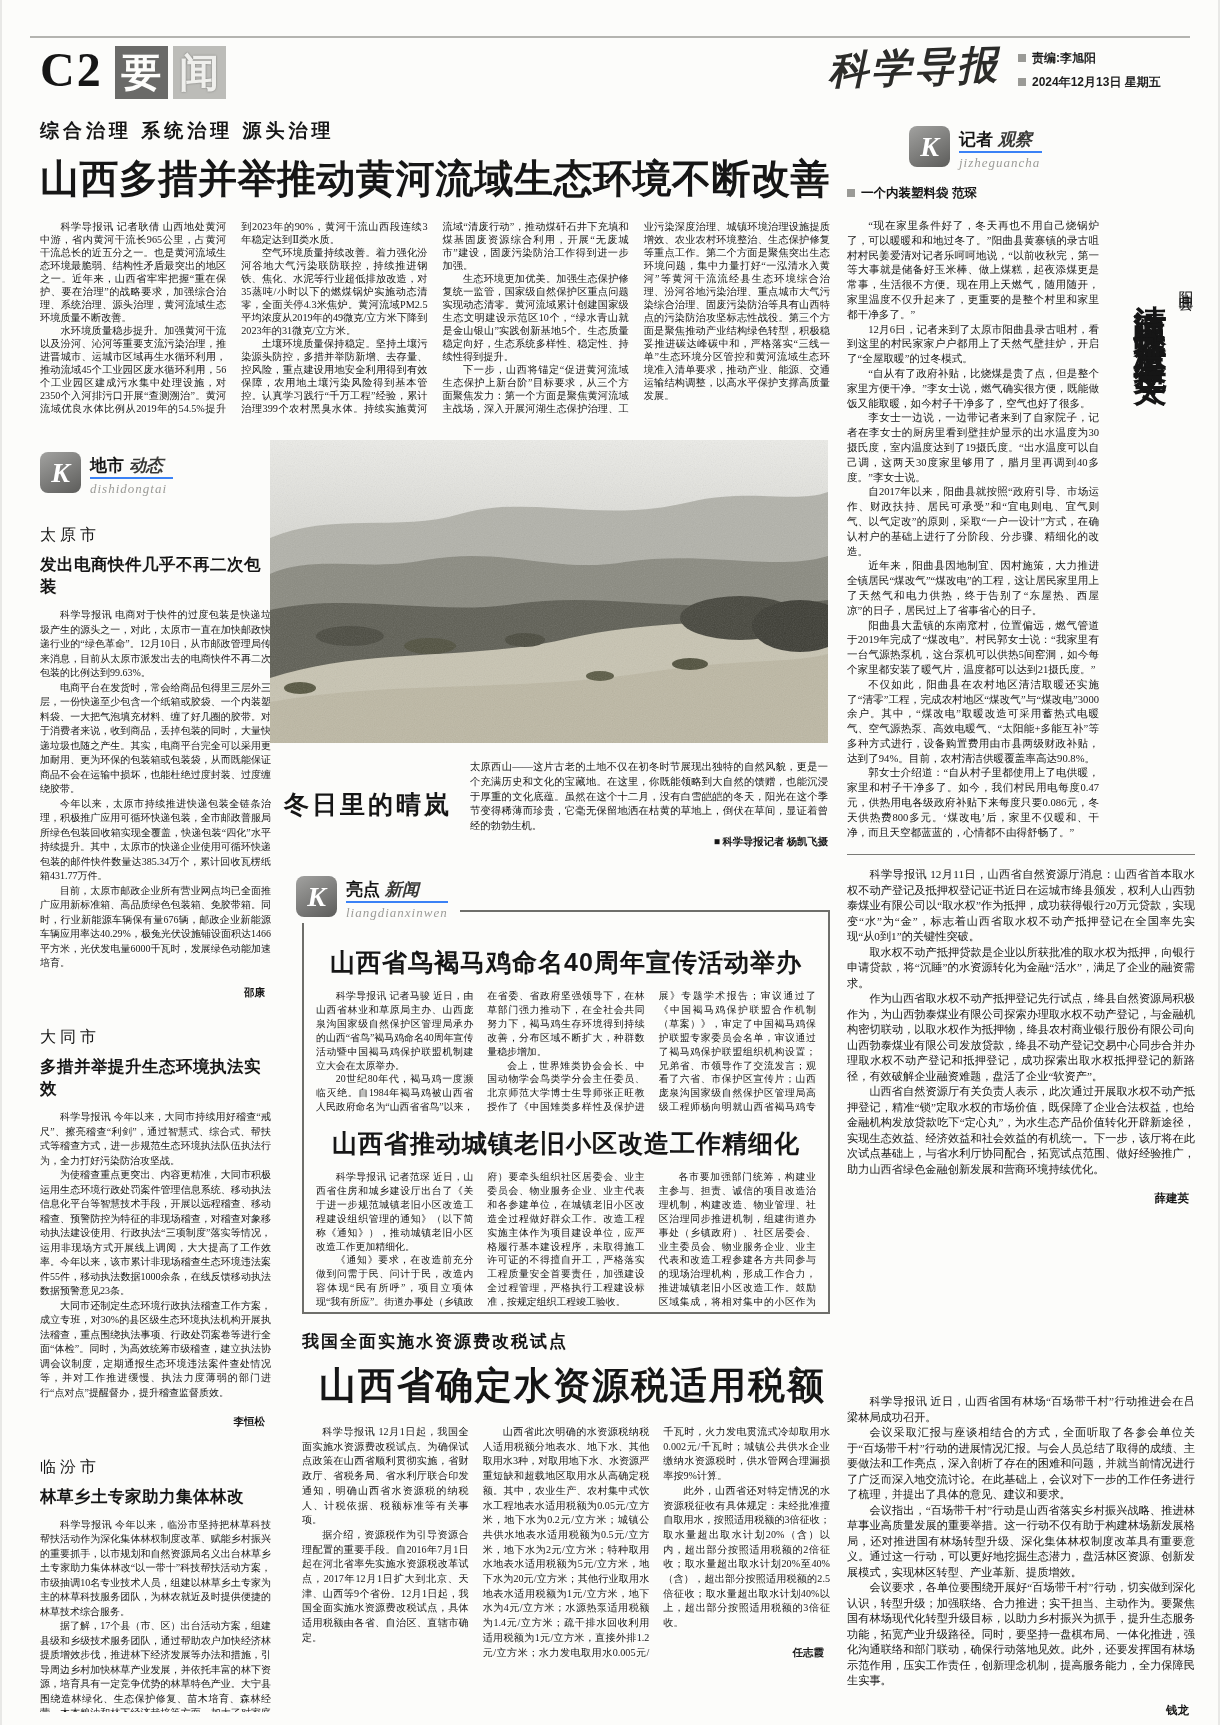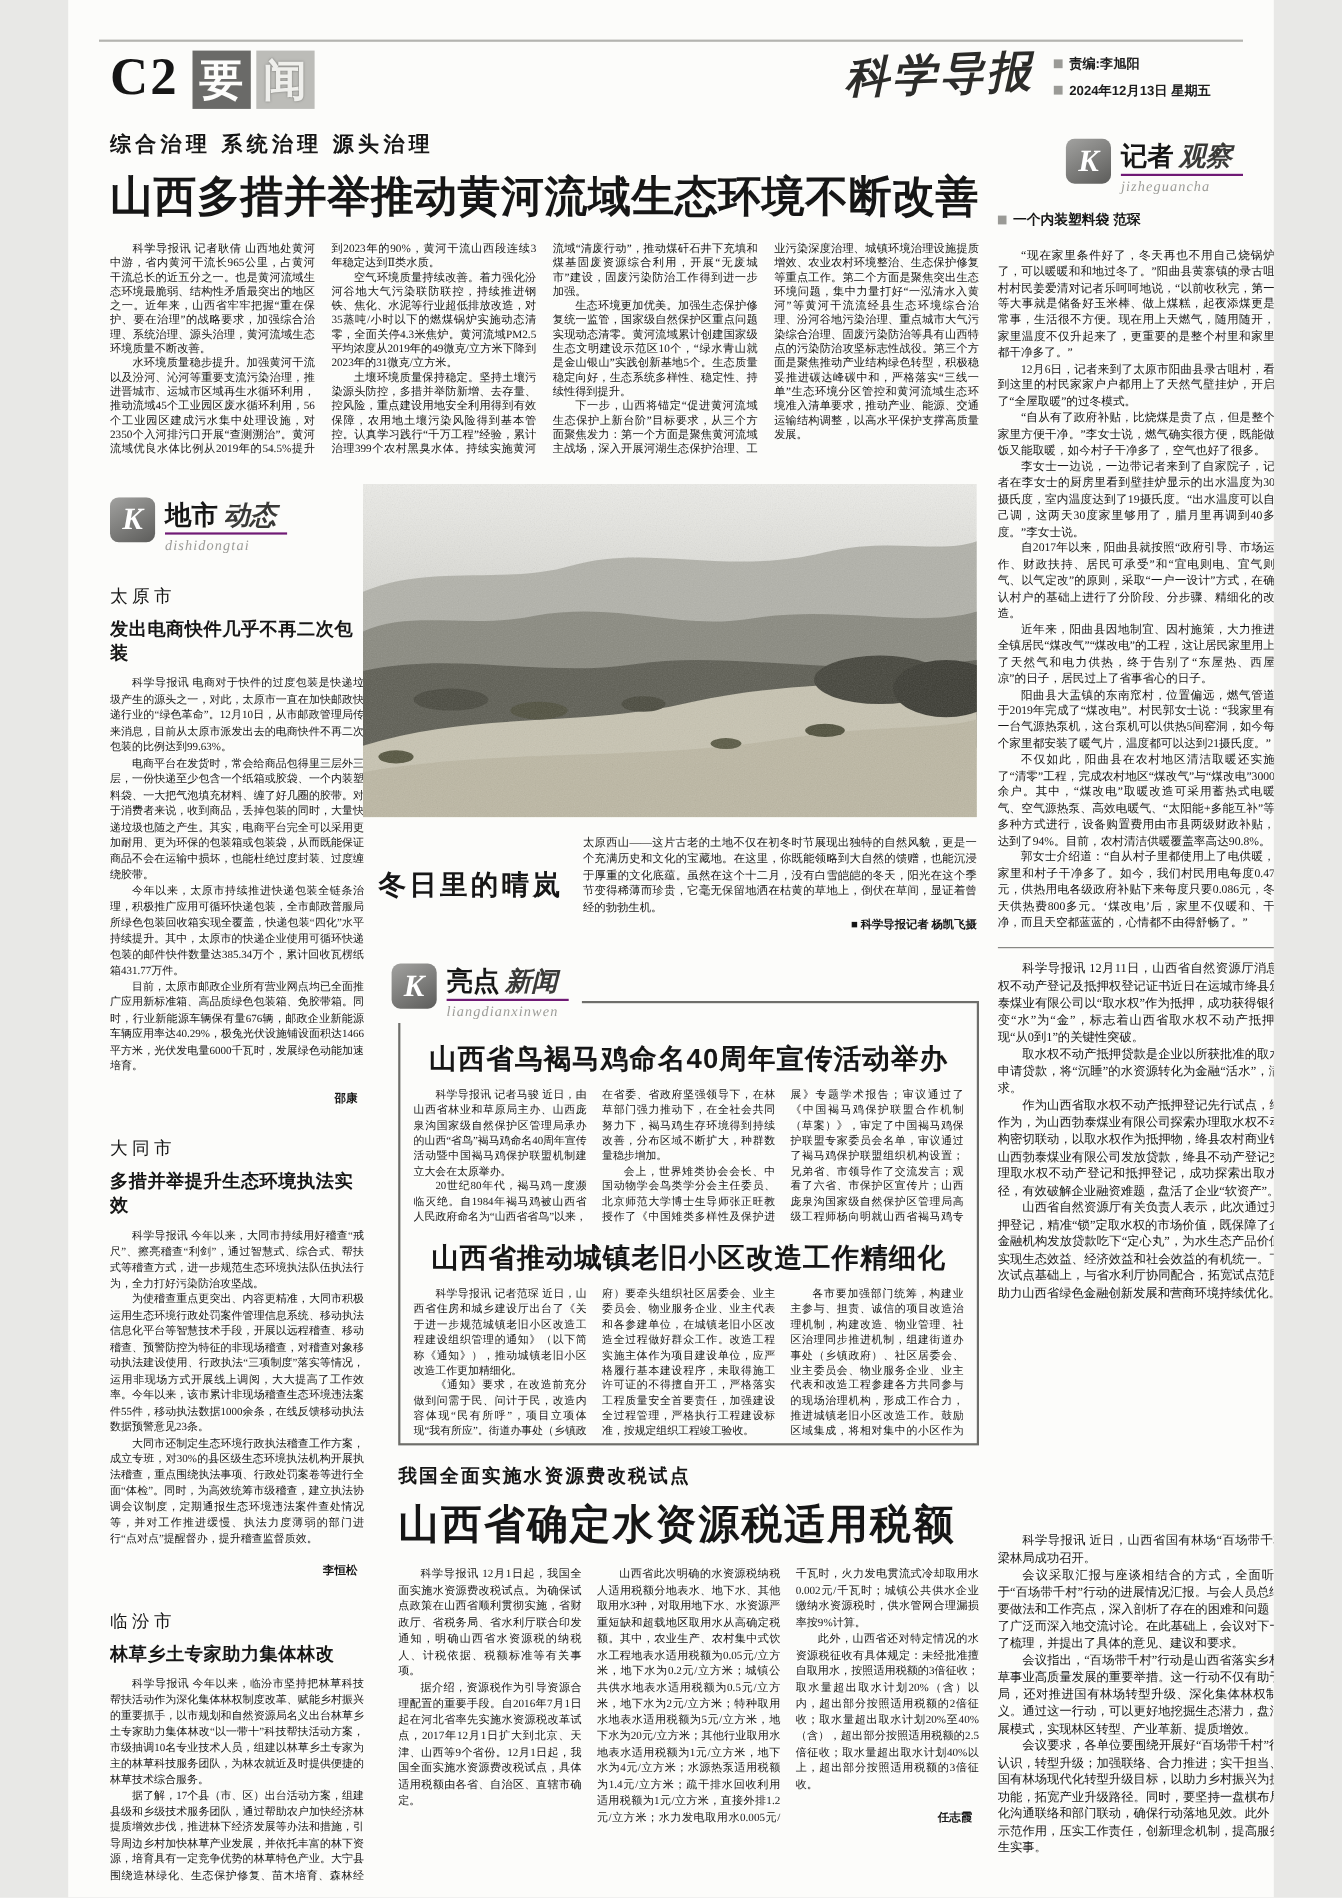--- a/index.html
+++ b/index.html
@@ -1,17 +1,17 @@
 <!DOCTYPE html>
 <html><head>
 <meta charset="utf-8">
 <style>
   * { margin:0; padding:0; box-sizing:border-box; }
   html,body { background:#e8e8e6; }
-  #page { position:relative; width:1096px; height:1725px; margin:0 auto; background:#fcfcfa;
+  #page { position:relative; width:1216px; height:1725px; margin:0 auto; background:#fcfcfa;
           color:#161616; font-family:"Liberation Serif","DejaVu Serif",serif; overflow:hidden; }
 
   .top-rule { position:absolute; left:28px; right:28px; top:36px; border-top:2px solid #b4b4b0; }
 
   
   .hdr { position:absolute; left:38px; top:46px; right:30px; display:flex; align-items:flex-start; gap:12px; }
   .sec-code { font-size:48px; font-weight:700; line-height:1; letter-spacing:2px; }
   .yw-box { display:inline-flex; width:53px; height:53px; align-items:center; justify-content:center;
             font-family:"Liberation Sans",sans-serif; font-size:40px; font-weight:900; margin-right:5px; }
   .yw-dark { background:#6a6a68; color:#fdfdfb; }
@@ -33,22 +33,22 @@
   .lead-title { font-family:"Liberation Sans",sans-serif; font-size:39px; font-weight:900; letter-spacing:0.5px;
                 white-space:nowrap; margin-top:8px; }
   .lead-body { margin-top:14px; height:226px; column-count:4; column-gap:15px; overflow:hidden;
                font-size:10.2px; line-height:13px; }
 
   
   .sec-head { display:flex; gap:9px; align-items:flex-start; }
   .k-logo { width:41px; height:41px; border-radius:8px; background:linear-gradient(150deg,#a2a2a0,#5c5c5a);
             color:#fff; display:flex; align-items:center; justify-content:center; flex:none;
             font:italic 700 28px "Liberation Serif",serif; }
-  .sec-title { font-family:"Liberation Sans",sans-serif; font-size:24px; font-weight:900;
-               border-bottom:2px solid #701a75; padding:5px 10px 3px 0; line-height:1; }
+  .sec-title { font-family:"Liberation Sans",sans-serif; font-size:17px; font-weight:900;
+               border-bottom:2px solid #3b82f6; padding:5px 10px 3px 0; line-height:1; }
   .t-script { font-family:"Liberation Serif",serif; font-style:italic; font-weight:700; margin-left:5px; color:#3a3a38; }
   .sec-pinyin { font:italic 13px "Liberation Serif",serif; color:#9b9b97; letter-spacing:1px; padding-top:2px; }
 
   
   .left-col { position:absolute; left:38px; top:452px; width:231px; height:1260px; overflow:hidden; }
   .city-label { font-family:"Liberation Sans",sans-serif; font-size:16px; letter-spacing:4px; margin:28px 0 8px; }
   .city-title { font-family:"Liberation Sans",sans-serif; font-size:16.5px; font-weight:900; letter-spacing:0.5px; margin-bottom:10px; }
   .city-body { font-size:10px; line-height:14.5px; }
   .city-body .byline { font-size:10.5px; }
 
@@ -68,21 +68,21 @@
                    letter-spacing:1px; margin:12px 0 10px; }
   .hl-article.first h2 { margin-top:34px; }
   .hl-body { column-count:3; column-gap:14px; font-size:9.9px; line-height:13.9px; overflow:hidden; }
   .hl-article.first .hl-body { height:126px; }
   .hl-article.second .hl-body { height:142px; }
 
   
   .water-tax { position:absolute; left:300px; top:1330px; width:528px; height:382px; overflow:hidden; }
   .wt-kicker { font-family:"Liberation Sans",sans-serif; font-size:17px; font-weight:700; letter-spacing:2px; }
   .wt-title { font-family:Liberation Serif, serif; font-size:37px; font-weight:900; letter-spacing:2px;
-              white-space:nowrap; margin:8px 0 14px; }
+              white-space:nowrap; margin:8px 17px 14px; }
   .wt-body { column-count:3; column-gap:14px; font-size:10.1px; line-height:14.7px; height:282px; overflow:hidden; }
   .wt-body .byline { font-size:10.5px; }
 
   
   .right-col { position:absolute; left:845px; top:126px; width:348px; height:1592px; display:flex; flex-direction:column; overflow:hidden; }
   .rw-head { margin:0 0 14px 62px; }
   .rw-byline { font-family:"Liberation Sans",sans-serif; font-weight:700; font-size:12.5px; width:256px;
                border-bottom:1.5px solid #55555
 3; padding-bottom:7px; margin-bottom:10px; }
   .rw-flex { display:flex; }

